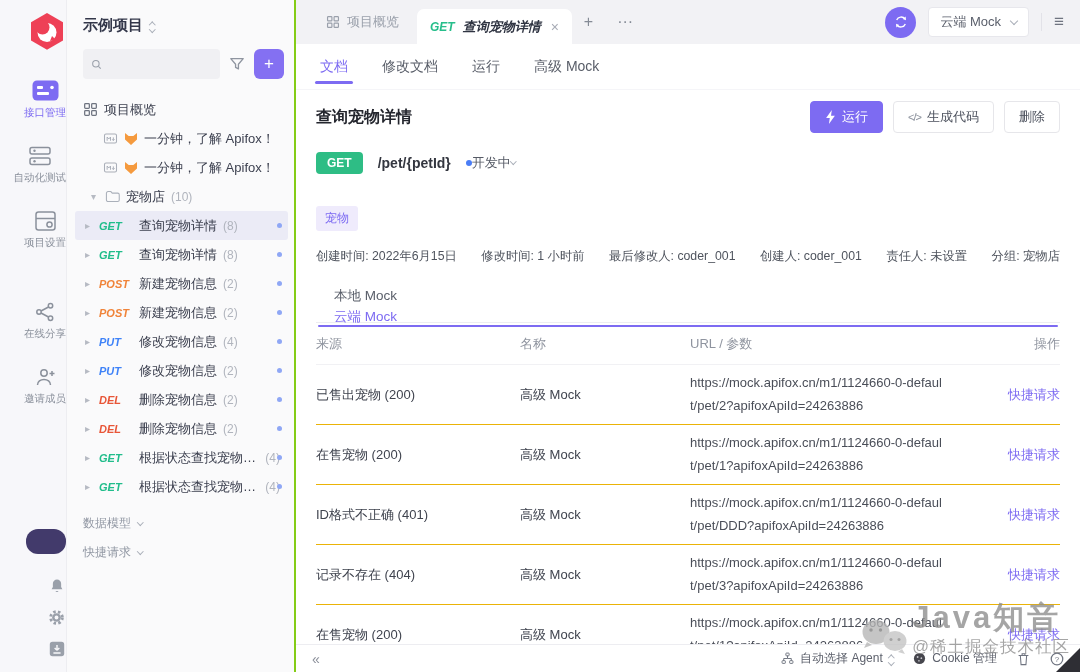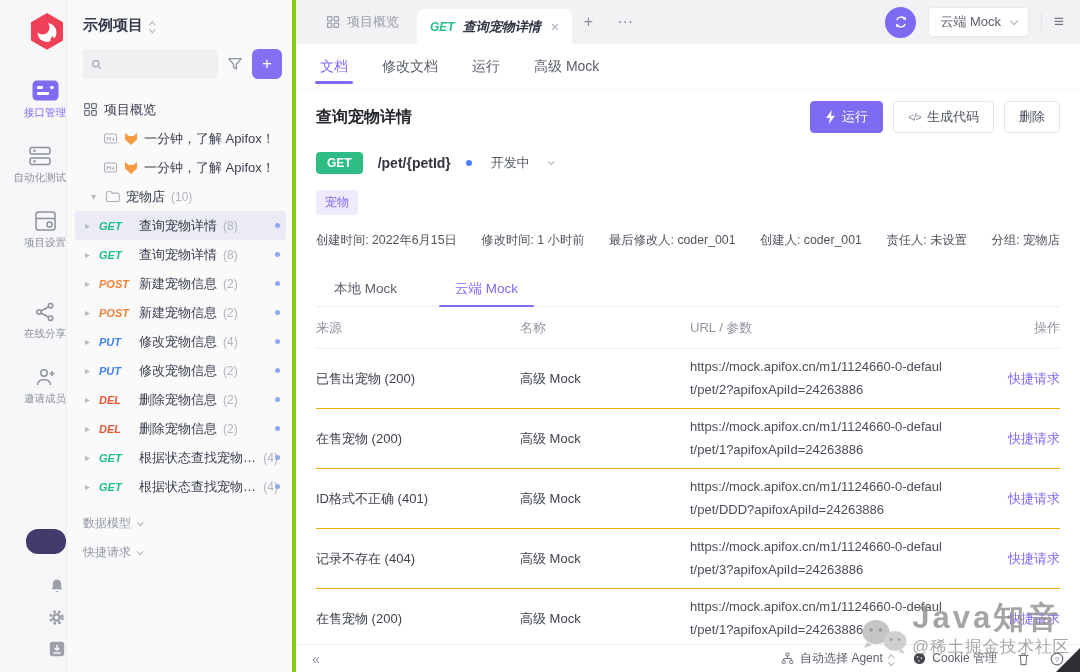--- a/index.html
+++ b/index.html
@@ -12,21 +12,21 @@
   .logo { width:38px; height:42px; cursor:pointer; }
   .rail-item { display:flex; flex-direction:column; align-items:center; gap:5px; margin-top:26px; cursor:pointer; }
   .rlabel { font-size:10.5px; color:#8b919c; white-space:nowrap; }
   .rail-item.active .rlabel { color:#7d6bf2; }
   .rail-gap { height:26px; }
   .rail-spacer { flex:1; }
   .avatar { width:40px; height:25px; border-radius:12px; background:#423a6b; margin-bottom:10px; cursor:pointer; }
   .rail-icon-btn { margin-top:13px; cursor:pointer; line-height:0; }
 
   
-  .tree { width:229px; background:#fafafb; border-right:4px solid #84cc16; padding:14px 10px 0 16px; display:flex; flex-direction:column; font-size:13px; flex:none; }
+  .tree { width:229px; background:#fafafb; border-right:2px solid #84cc16; padding:14px 10px 0 16px; display:flex; flex-direction:column; font-size:13px; flex:none; }
   .tree-header { display:flex; align-items:center; gap:7px; font-size:15px; font-weight:700; color:#33374a; margin:2px 0 14px; }
   .search-row { display:flex; align-items:center; gap:9px; margin-bottom:16px; }
   .searchbox { flex:1; height:30px; background:#f0f0f3; border-radius:4px; display:flex; align-items:center; padding:0 8px; gap:6px; }
   .searchbox input { border:none; outline:none; background:transparent; width:100%; font-size:13px; color:#3d4150; }
   .plusbtn { width:30px; height:30px; background:#8470f2; border-radius:6px; color:#fff; font-size:17px; display:flex; align-items:center; justify-content:center; cursor:pointer; flex:none; }
   .trow { height:29px; display:flex; align-items:center; gap:6px; cursor:pointer; position:relative; white-space:nowrap; }
   .trow .label { color:#3d4150; overflow:hidden; text-overflow:ellipsis; }
   .section { color:#9298a4; font-size:12px; gap:7px; }
   .doc-row { padding-left:20px; }
   .folder-row { padding-left:5px; font-size:13px; }
@@ -67,27 +67,27 @@
   .title-row { display:flex; align-items:center; justify-content:space-between; margin-top:8px; height:38px; }
   .h1 { font-size:16px; font-weight:700; color:#24262e; }
   .btns { display:flex; gap:10px; }
   .btn { height:32px; border-radius:4px; display:flex; align-items:center; gap:6px; padding:0 14px; font-size:13px; border:1px solid #e6e6ea; background:#fff; color:#4b505c; cursor:pointer; white-space:nowrap; }
   .btn.primary { background:#7d6bf2; border-color:#7d6bf2; color:#fff; }
   .codeglyph { font-size:11px; color:#8b919c; letter-spacing:-1px; }
 
   .method-row { display:flex; align-items:center; gap:15px; margin-top:12px; height:30px; }
   .mbadge { background:#2ebd85; color:#fff; font-weight:700; font-size:12px; border-radius:4px; padding:4px 11px; }
   .mpath { font-size:14px; font-weight:600; color:#33363f; }
-  .status { display:flex; align-items:center; gap:19px; font-size:13px; color:#565b66; cursor:pointer; }
+  .status { display:flex; align-items:center; gap:0; font-size:13px; color:#565b66; cursor:pointer; }
   .sdot { width:6px; height:6px; border-radius:50%; background:#4a7df6; }
-  .tag-row { margin-top:12px; }
+  .tag-row { margin-top:28px; }
   .tag { display:inline-block; background:#efebfc; color:#7d6bf2; font-size:12px; border-radius:3px; padding:4px 9px; }
   .meta-row { display:flex; justify-content:space-between; margin-top:17px; font-size:12.3px; color:#4f545e; white-space:nowrap; }
 
-  .mock-tabs { display:flex; gap:22px; margin-top:22px; border-bottom:1px solid #ededf1; height:36px; }
+  .mock-tabs { display:flex; gap:3px; margin-top:22px; border-bottom:1px solid #ededf1; height:36px;flex-direction:column; }
   .mtab { padding:0 18px; display:flex; align-items:center; font-size:13.5px; color:#5b606b; position:relative; cursor:pointer; }
   .mtab.active { color:#7d6bf2; }
   .mtab.active::after { content:""; height:2.5px; background:#7d6bf2; position:absolute; bottom:-1px; left:2px; right:2px; border-radius:2px; }
 
   .tbl-head, .tbl-row { display:grid; grid-template-columns:204px 170px 1fr 84px; align-items:center; }
   .tbl-head { height:42px; color:#8f949f; font-size:13px; border-bottom:1px solid #f1f1f4; }
   .tbl-row { min-height:60px; font-size:13px; color:#3f434e; border-bottom:1px solid #eab308; }
   .col-action { text-align:right; }
   .url { color:#4a4e58; line-height:1.75; word-break:break-all; padding-right:30px; font-size:13px; }
   .action-link { color:#7d6bf2; cursor:pointer; }

